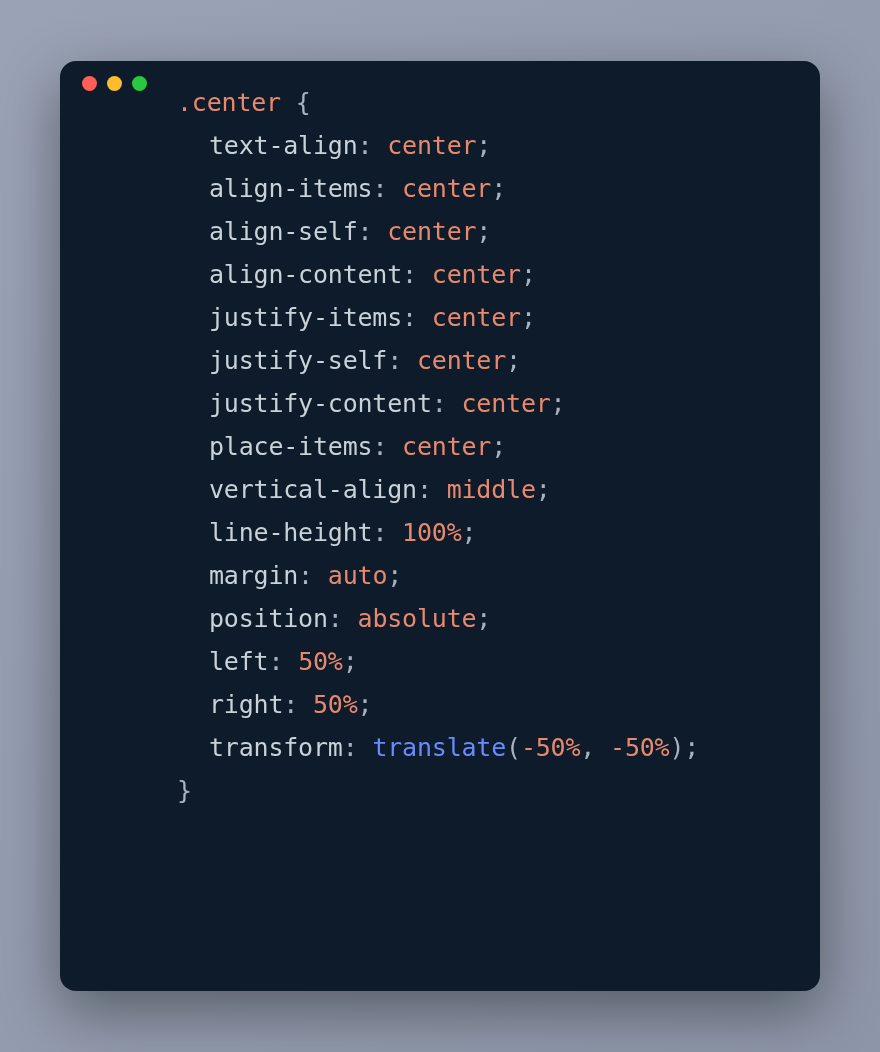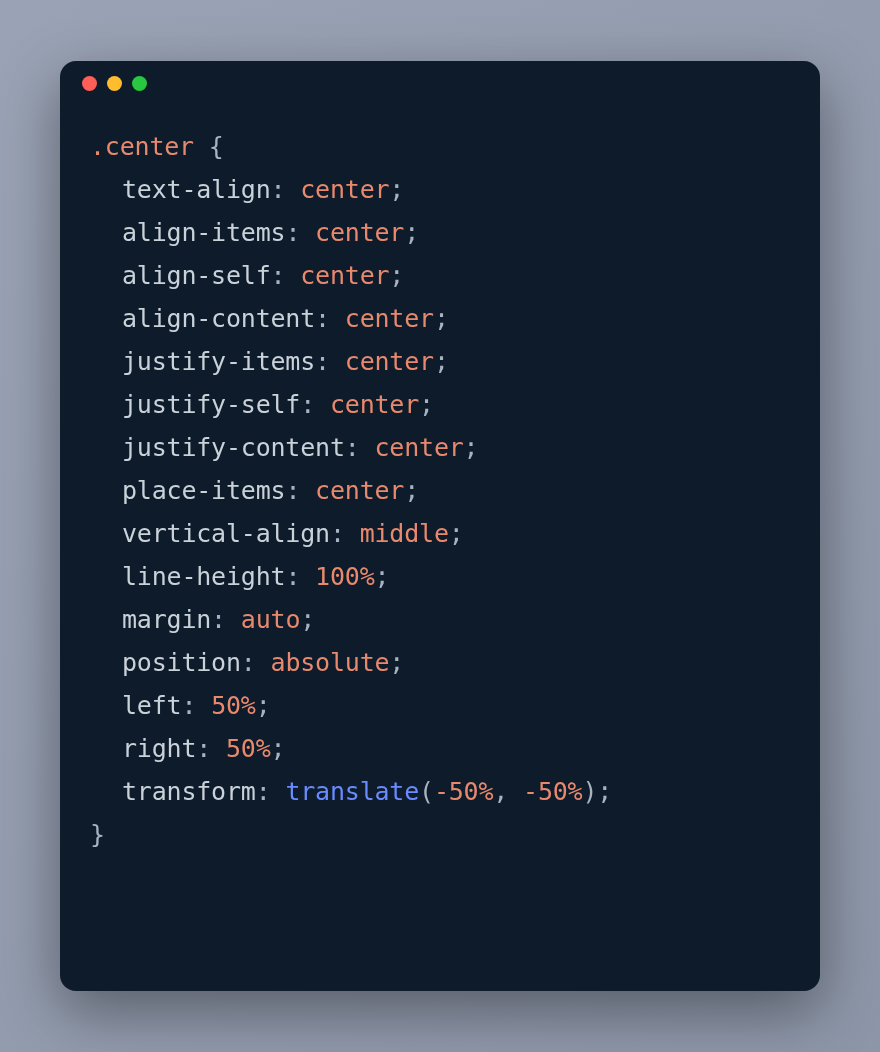--- a/index.html
+++ b/index.html
@@ -17,21 +17,21 @@
       font-family: ui-monospace, SFMono-Regular, "SF Mono", Menlo, Monaco, Consolas, monospace;
     }
     .window {
       width: 760px;
       height: 930px;
       background: #0d1b2a;
       border-radius: 16px;
       box-shadow: 0 20px 60px rgba(0,0,0,0.4);
       overflow: hidden;
       display: flex;
-      flex-direction: column;
+      flex-direction: row;
     }
     .titlebar {
       height: 44px;
       display: flex;
       align-items: center;
       padding-left: 22px;
       gap: 10px;
     }
     .dot {
       width: 15px;

